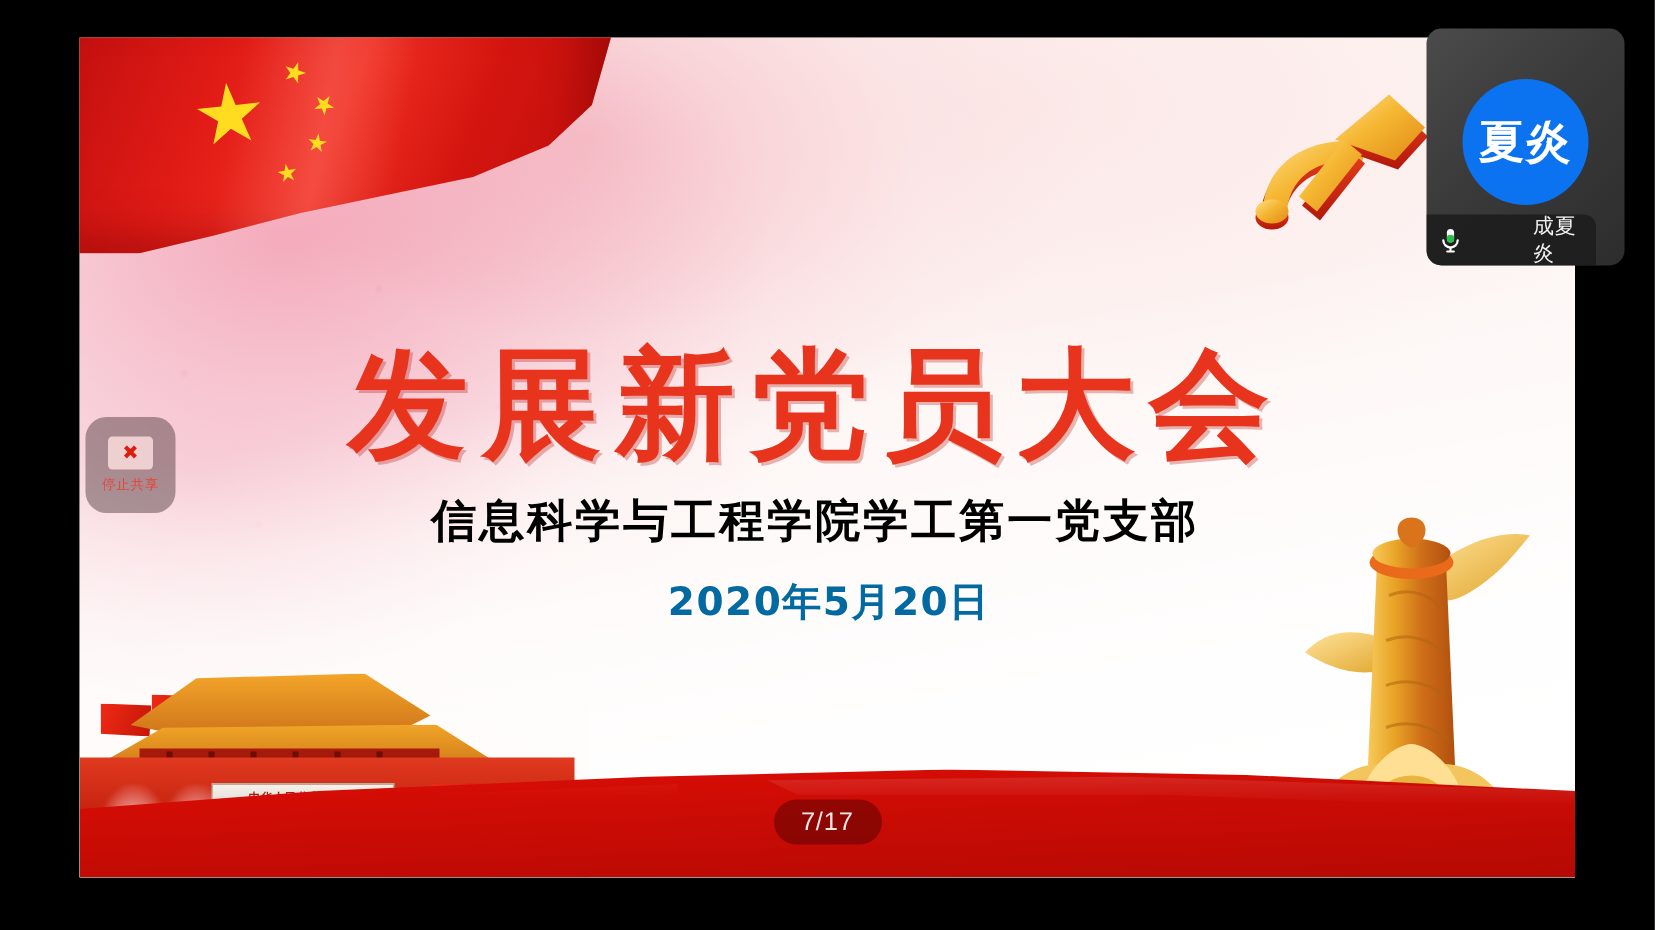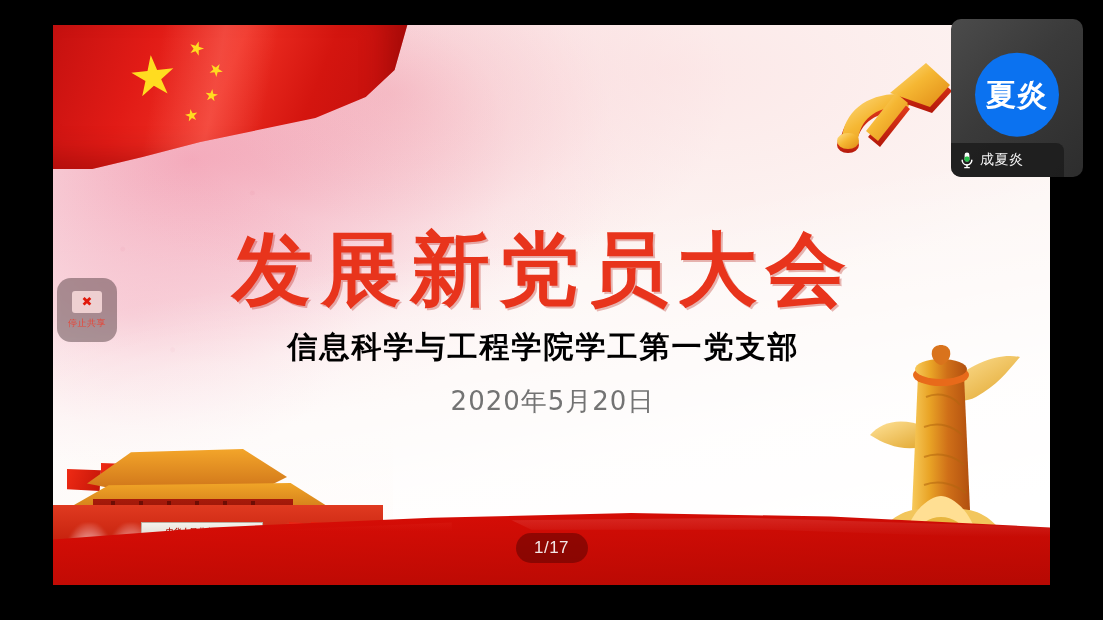--- a/index.html
+++ b/index.html
@@ -52,21 +52,21 @@
   .m-title{
     font-size:80px;font-weight:bold;letter-spacing:9px;color:#e8341c;
     font-family:"DejaVu Sans","Liberation Sans",sans-serif;
     text-shadow:2px 2px 0 rgba(180,20,10,.30);line-height:1.18;
   }
   .sub-title{
     margin-top:10px;font-size:30px;font-weight:bold;letter-spacing:2px;color:#000000;
     font-family:"DejaVu Sans","Liberation Sans",sans-serif;
   }
   .date-line{
-    margin-top:16px;font-size:26px;font-weight:normal;letter-spacing:1px;color:#737373;
+    margin-top:16px;font-size:26px;font-weight:bold;letter-spacing:1px;color:#0369a1;
     font-family:"DejaVu Sans","Liberation Sans",sans-serif;
     padding-left:18px;
   }
 
   
   .tiananmen{position:absolute;left:0;bottom:0;width:340px;height:150px;overflow:hidden;}
   .tm-sky{position:absolute;inset:0;background:linear-gradient(180deg,rgba(255,255,255,0) 0%,rgba(255,246,240,.2) 60%);}
   .tm-wall{position:absolute;left:0;bottom:18px;width:330px;height:62px;
     background:linear-gradient(180deg,#e03a20 0%,#c8240f 55%,#a81808 100%);}
   .tm-banner{position:absolute;left:88px;bottom:44px;width:120px;height:17px;
@@ -141,21 +141,21 @@
     width:84px;height:84px;border-radius:50%;background:#0b72f0;
     display:flex;align-items:center;justify-content:center;
     color:#fff;font-size:30px;font-weight:bold;letter-spacing:1px;
     font-family:"DejaVu Sans","Liberation Sans",sans-serif;
   }
   #video-tile .namebar{
     position:absolute;left:0;bottom:0;width:105px;height:34px;border-radius:0 8px 0 0;
     background:rgba(28,28,28,.88);display:flex;align-items:center;gap:5px;padding-left:8px;
   }
   #video-tile .namebar .nm{color:#f2f2f2;font-size:14px;letter-spacing:.5px;
-    font-family:Liberation Sans, sans-serif;}
+    font-family:Liberation Sans, sans-serif;margin-left:42px;}
   .mic{position:relative;width:16px;height:18px;flex:0 0 auto;}
   .mic svg{width:16px;height:18px;display:block;}
 </style>
 </head>
 <body>
 
 <div id="screen">
 
   <div id="slide">
 
@@ -294,21 +294,21 @@
         <path d="M-10 232 C20 216 48 220 60 234" stroke="#f0cc72" stroke-width="4" fill="none" opacity=".9"></path>
       </svg>
     </div>
 
     <div class="ribbon">
       <div class="r1"></div>
       <div class="r2"></div>
       <div class="r3"></div>
     </div>
 
-    <div class="page-pill">1/17</div>
+    <div class="page-pill">7/17</div>
   </div>
 
   <div id="stop-share">
     <div class="scr">
       <span class="x">✖</span>
     </div>
     <div class="lbl">停止共享</div>
   </div>
 
   <div id="video-tile">

